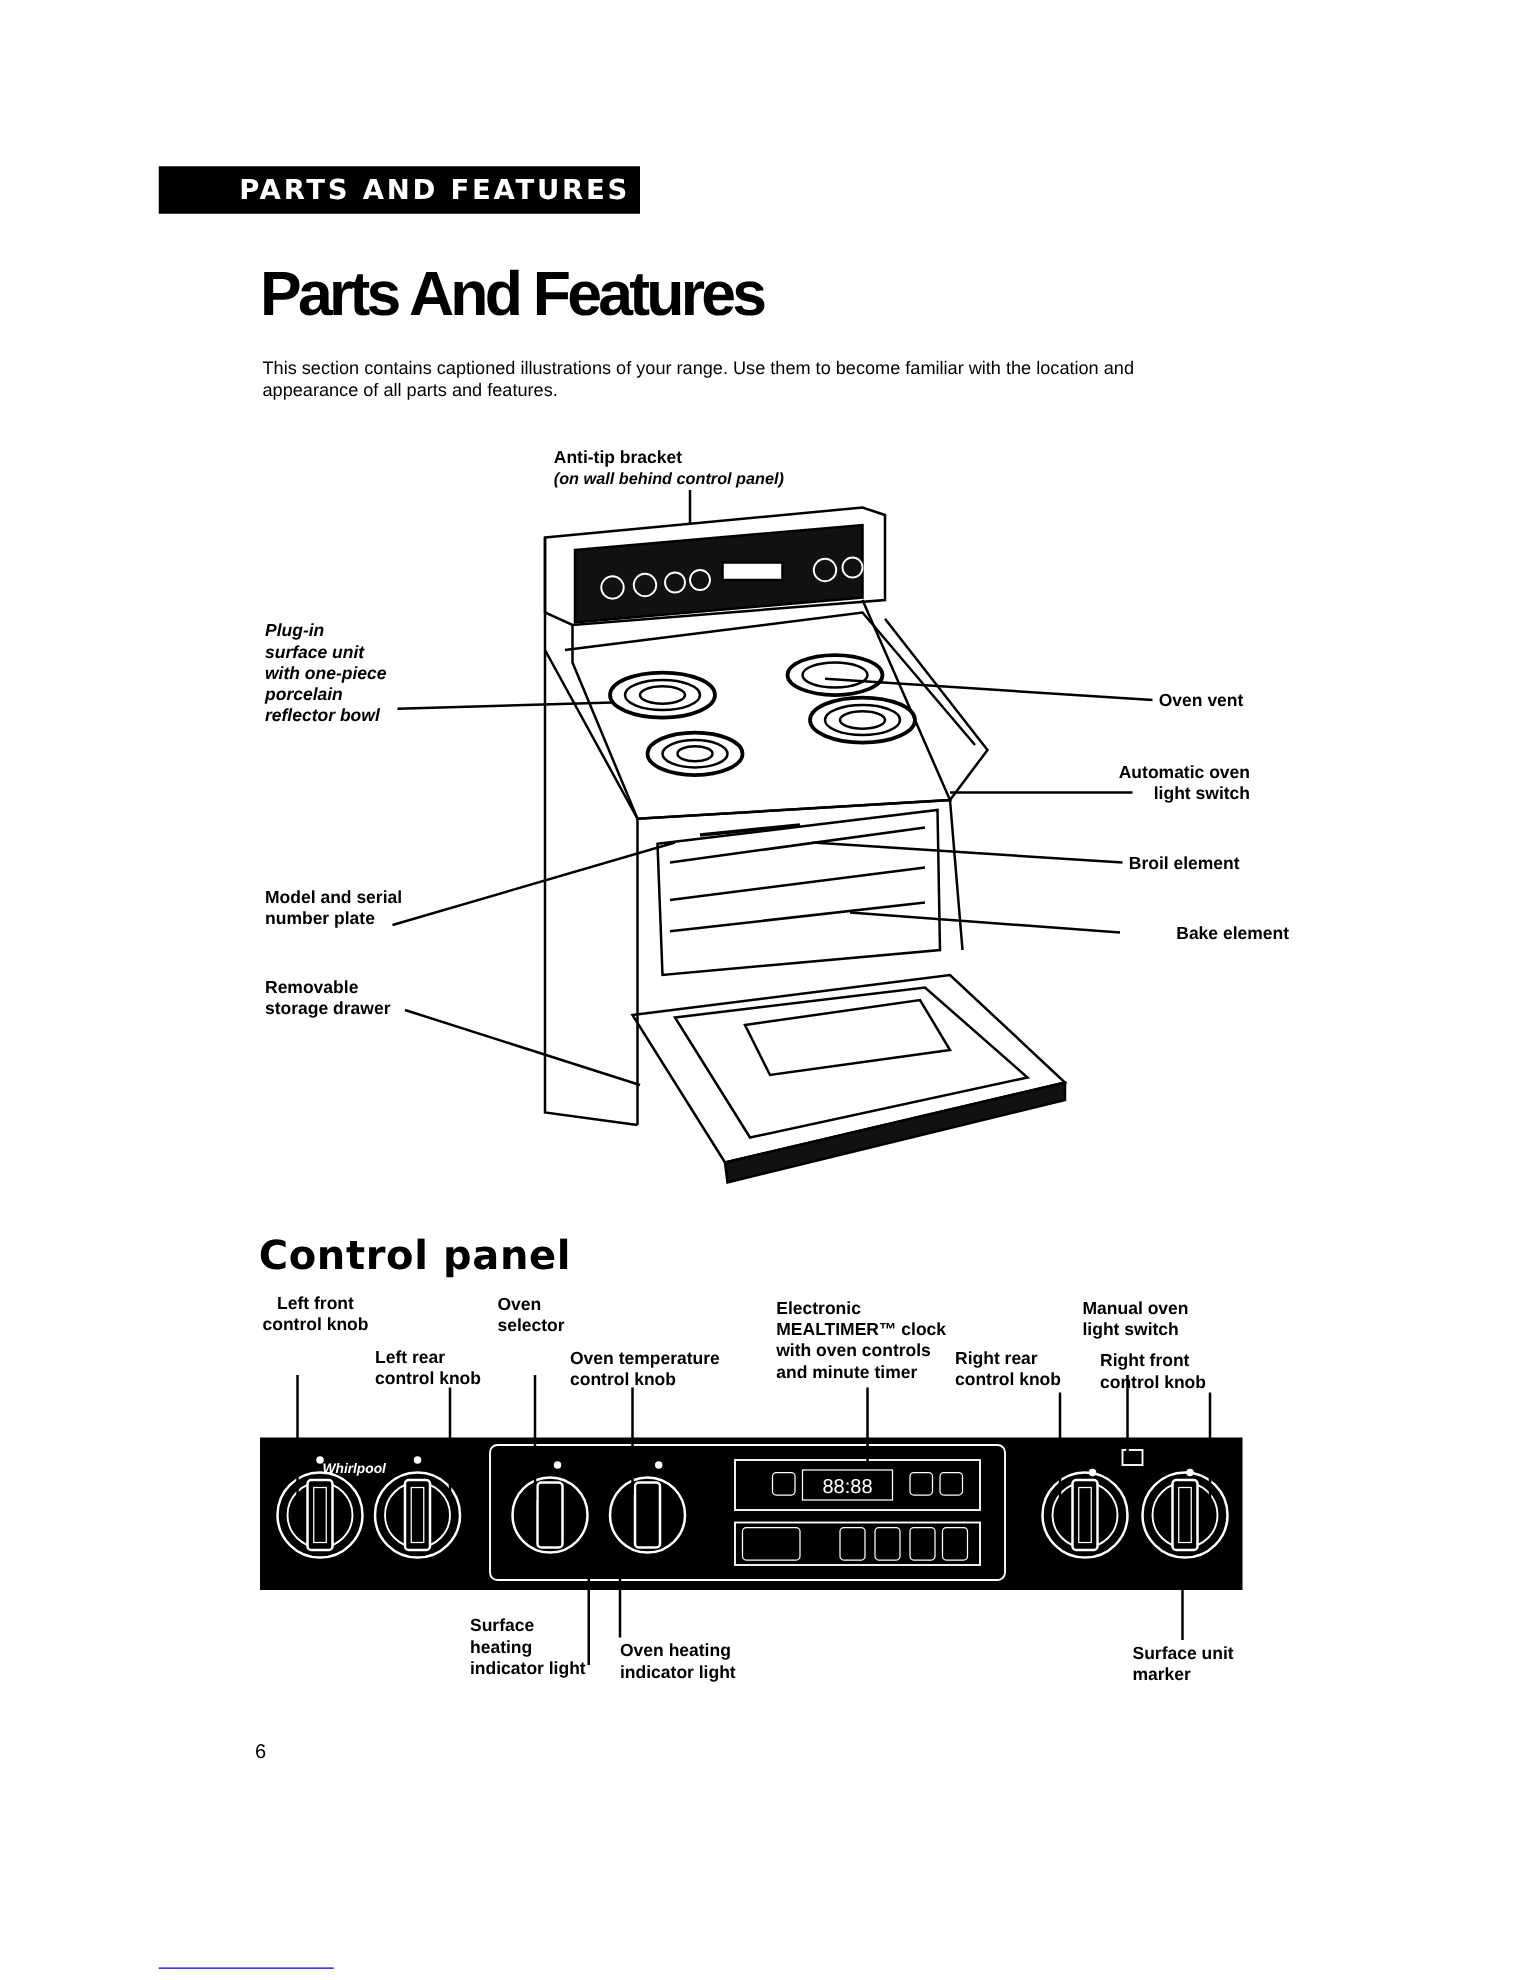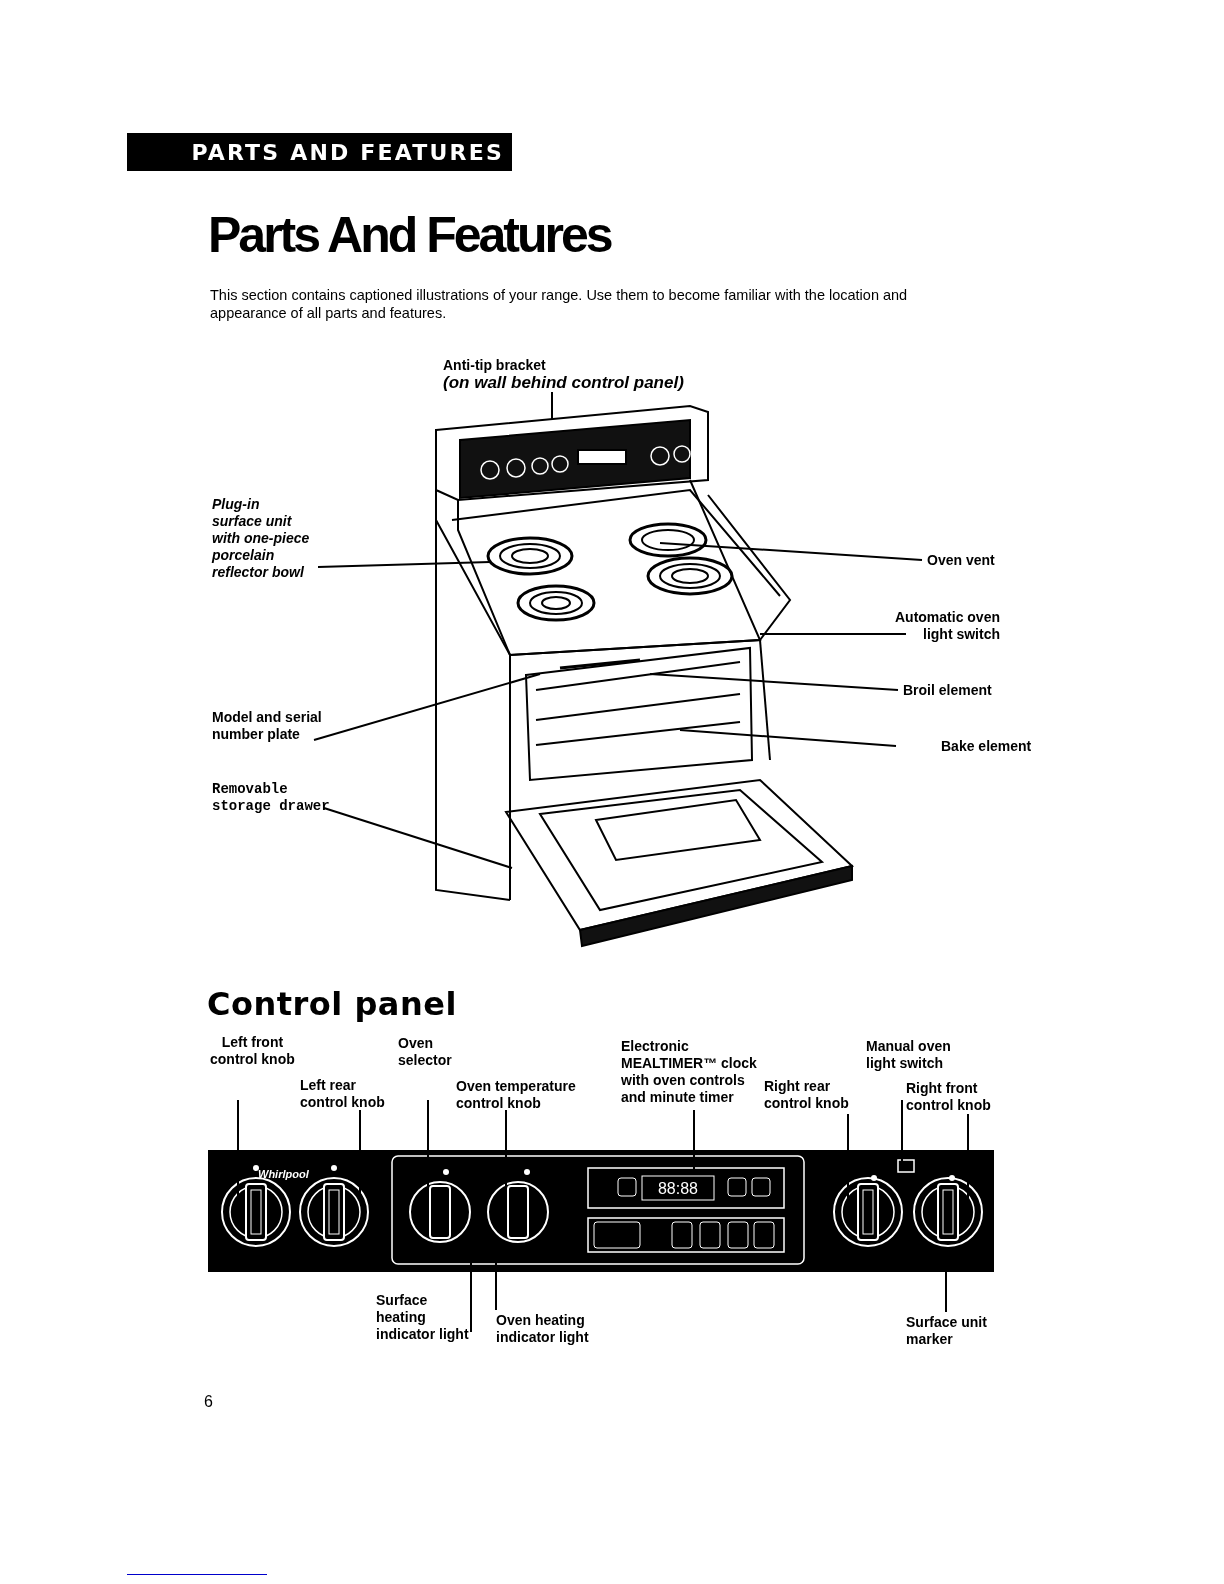--- a/index.html
+++ b/index.html
@@ -23,21 +23,21 @@
 </style>
 </head>
 <body>
 
 <div class="abs banner">PARTS AND FEATURES</div>
 <div class="abs title">Parts And Features</div>
 <div class="abs intro">This section contains captioned illustrations of your range. Use them to become familiar with the location and appearance of all parts and features.</div>
 
 <div class="abs lbl" style="left:443px;top:357px;">
   <div>Anti-tip bracket</div>
-  <div class="lbl-i" style="font-size:17px;">(on wall behind control panel)</div>
+  <div class="lbl-i" style="font-size:13px;">(on wall behind control panel)</div>
 </div>
 
 <div class="abs lbl" style="left:212px;top:496px;font-style:italic;">
   <div>Plug-in</div>
   <div>surface unit</div>
   <div>with one-piece</div>
   <div>porcelain</div>
   <div>reflector bowl</div>
 </div>
 
@@ -49,21 +49,21 @@
 </div>
 
 <div class="abs lbl" style="left:903px;top:682px;">Broil element</div>
 <div class="abs lbl" style="left:901px;top:738px;padding-left:40px;">Bake element</div>
 
 <div class="abs lbl" style="left:212px;top:709px;">
   <div>Model and serial</div>
   <div>number plate</div>
 </div>
 
-<div class="abs lbl" style="left:212px;top:781px;font-family:Liberation Mono, monospace;">
+<div class="abs lbl" style="left:212px;top:781px;">
   <div>Removable</div>
   <div>storage drawer</div>
 </div>
 
 <svg class="abs" style="left:0;top:0;" width="1224" height="1000">
   <g fill="none" stroke="#000" stroke-width="2">
 
     <line x1="552" y1="392" x2="552" y2="428"></line>
     <line x1="318" y1="567" x2="490" y2="562"></line>
     <line x1="660" y1="543" x2="922" y2="560"></line>
@@ -144,21 +144,21 @@
   <div>and minute timer</div>
 </div>
 <div class="abs lbl" style="left:764px;top:1078px;">
   <div>Right rear</div>
   <div>control knob</div>
 </div>
 <div class="abs lbl" style="left:866px;top:1038px;">
   <div>Manual oven</div>
   <div>light switch</div>
 </div>
-<div class="abs lbl" style="left:906px;top:1080px;">
+<div class="abs lbl" style="left:880px;top:1080px;">
   <div>Right front</div>
   <div>control knob</div>
 </div>
 <div class="abs lbl" style="left:376px;top:1292px;">
   <div>Surface</div>
   <div>heating</div>
   <div>indicator light</div>
 </div>
 <div class="abs lbl" style="left:496px;top:1312px;">
   <div>Oven heating</div>

